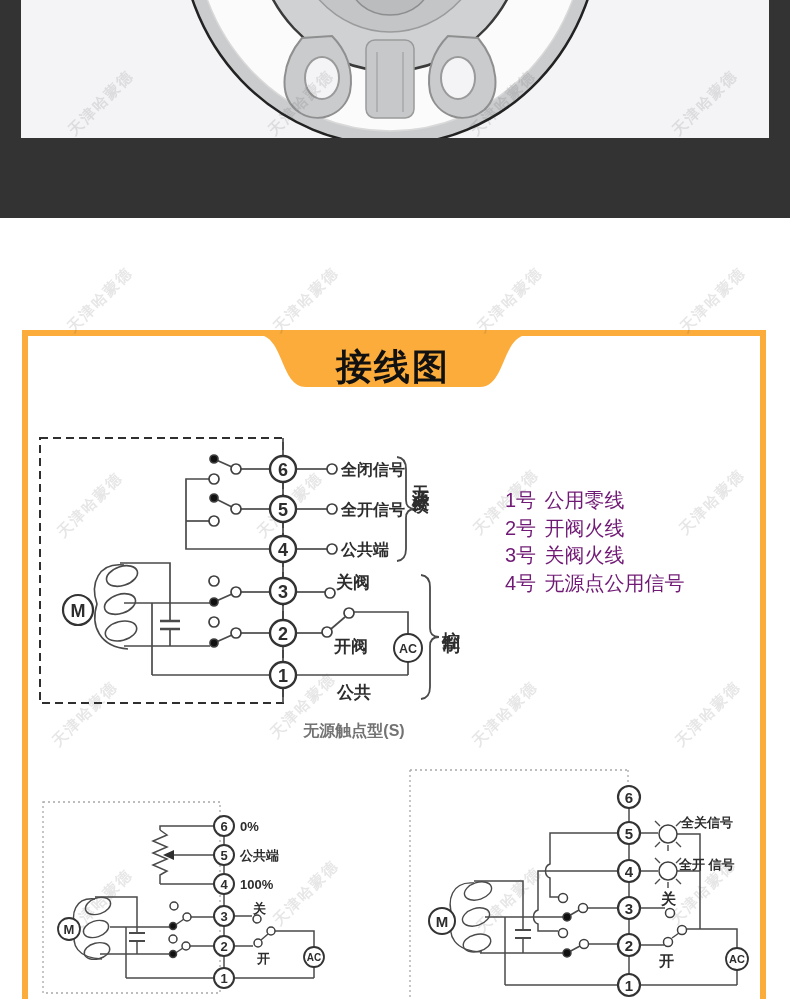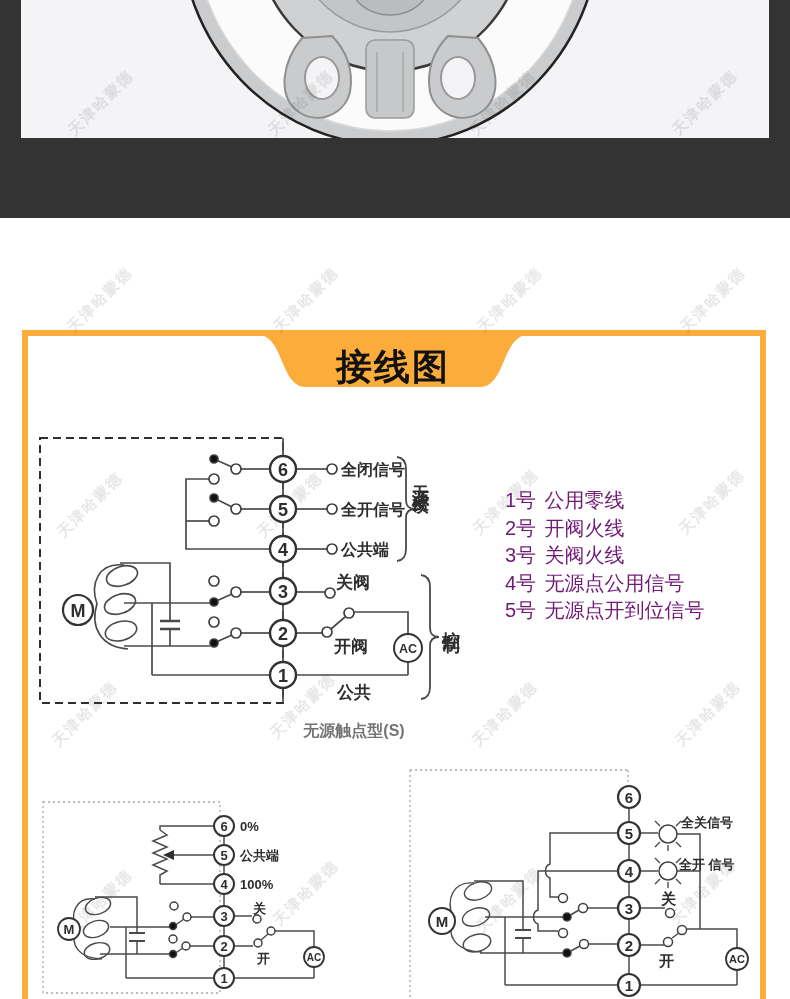--- a/index.html
+++ b/index.html
@@ -311,21 +311,20 @@
 <div id="lbl-feedback" class="abs vlabel">无源反馈</div>
 <div id="lbl-control" class="abs vlabel">控制</div>
 
 <div id="caption" class="abs">无源触点型(S)</div>
 
 <div id="notes" class="abs">
   <div class="note-row"><span class="note-no">1号</span> <span>公用零线</span></div>
   <div class="note-row"><span class="note-no">2号</span> <span>开阀火线</span></div>
   <div class="note-row"><span class="note-no">3号</span> <span>关阀火线</span></div>
   <div class="note-row"><span class="note-no">4号</span> <span>无源点公用信号</span></div>
-  <div class="note-row"><span class="note-no">5号</span> <span>无源点开到位信号</span></div>
 </div>
 
 <div class="wm" style="left: 101px; top: 103px;">天津哈蒙德</div>
 <div class="wm" style="left: 301px; top: 103px;">天津哈蒙德</div>
 <div class="wm" style="left: 503px; top: 103px;">天津哈蒙德</div>
 <div class="wm" style="left: 705px; top: 103px;">天津哈蒙德</div>
 <div class="wm" style="left: 100px; top: 300px;">天津哈蒙德</div>
 <div class="wm" style="left: 306px; top: 300px;">天津哈蒙德</div>
 <div class="wm" style="left: 510px; top: 300px;">天津哈蒙德</div>
 <div class="wm" style="left: 713px; top: 300px;">天津哈蒙德</div>

